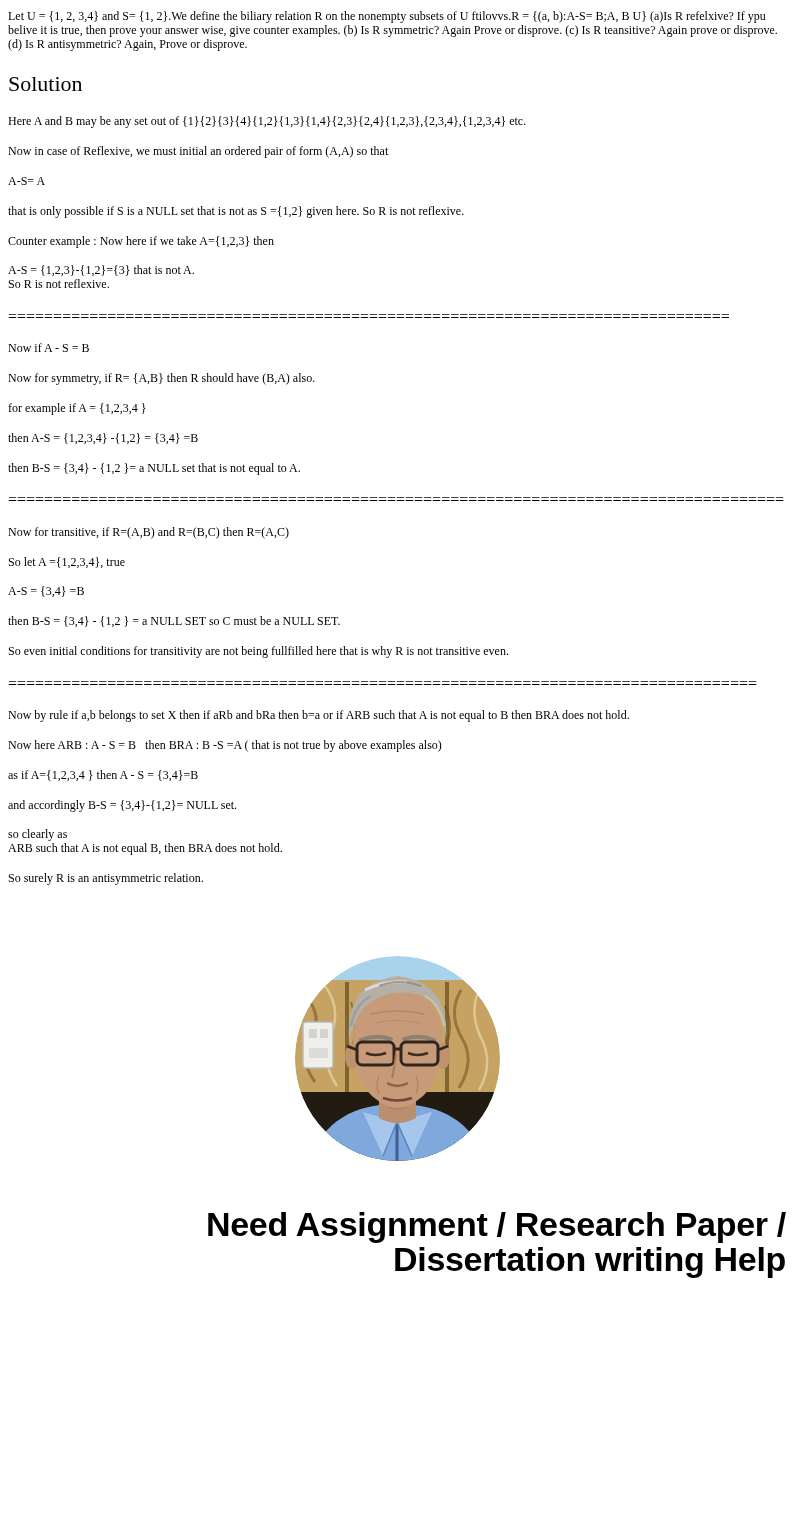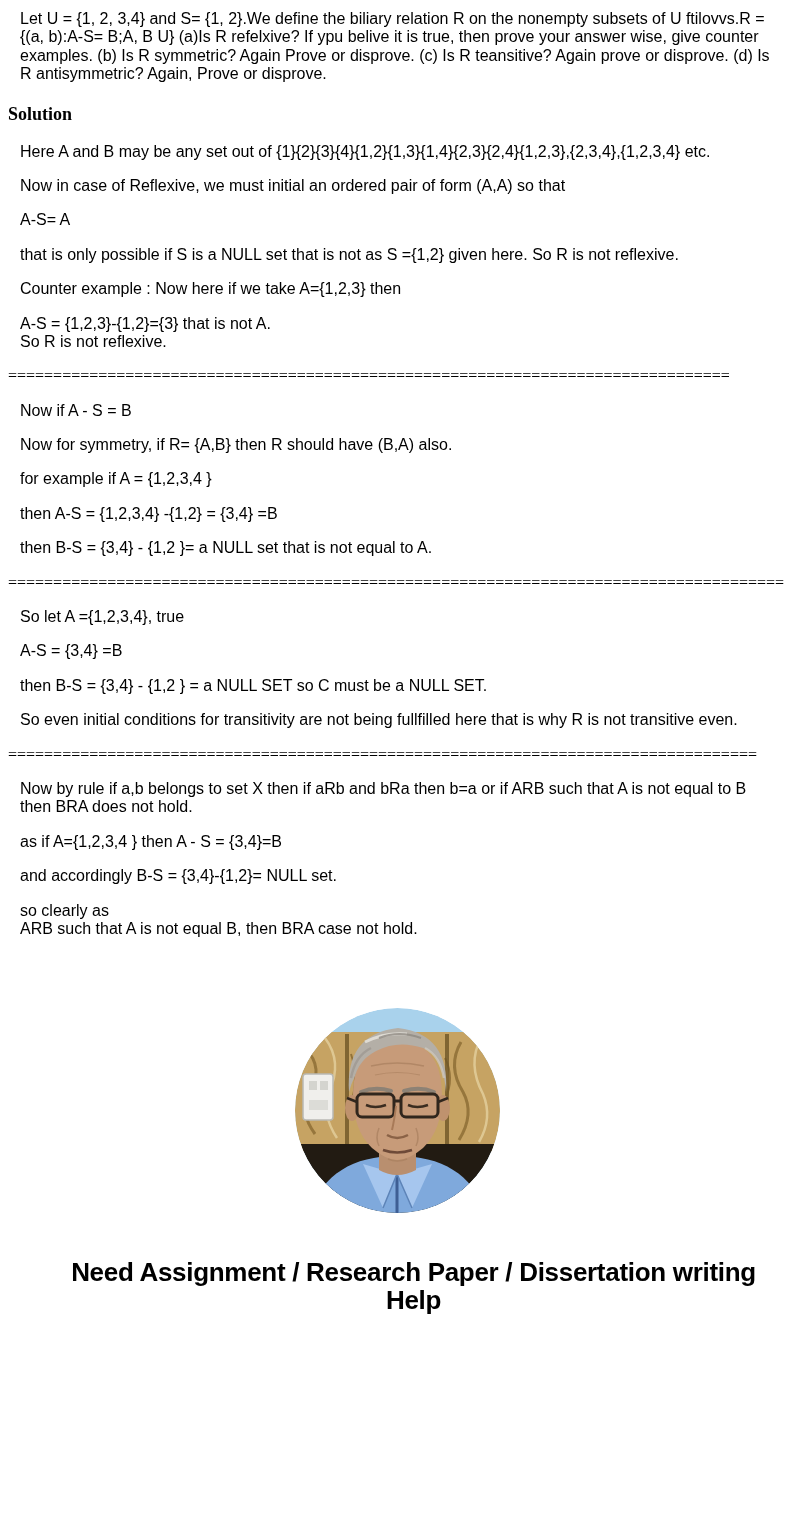--- a/index.html
+++ b/index.html
@@ -3,31 +3,31 @@
 <meta charset="utf-8">
 <style>
   html, body { background: #ffffff; }
   body {
     width: 778px;
     margin: 8px;
     color: #000000;
     font-family: "Liberation Serif", serif;
   }
   .question, .para {
-    font-family: Liberation Sans, sans-serif;
-    font-size: 16px;
+    font-family: Liberation Serif, serif;
+    font-size: 12px;
     line-height: 1.15;
-    margin: 16px 12px;
+    margin: 16px 0;
     white-space: pre-wrap;
   }
   .question { margin-top: 2px; }
   h3.solution-heading {
     font-family: "Liberation Serif", serif;
-    font-size: 18px;
-    font-weight: bold;
+    font-size: 22px;
+    font-weight: normal;
     margin: 20px 0 18px 0;
   }
   .sep {
     font-family: "Liberation Serif", serif;
     font-size: 16px;
     line-height: 1.15;
     margin: 16px 0;
     white-space: nowrap;
     overflow: hidden;
   }
@@ -38,24 +38,24 @@
   }
   .avatar {
     width: 205px;
     height: 205px;
     border-radius: 50%;
     overflow: hidden;
     flex: 0 0 auto;
   }
   .footer {
     margin-top: 46px;
-    text-align: center;
+    text-align: right;
     font-family: "Liberation Sans", sans-serif;
     font-weight: 700;
-    font-size: 26px;
+    font-size: 34px;
     line-height: 1.05;
     letter-spacing: -0.3px;
     margin-left: 33px;
   }
 </style>
 </head>
 <body>
 
 <main>
 
@@ -71,30 +71,33 @@
       <p class="para">Counter example : Now here if we take A={1,2,3} then</p>
       <p class="para">A-S = {1,2,3}-{1,2}={3} that is not A.
 So R is not reflexive.</p>
       <div class="sep">================================================================================</div>
       <p class="para">Now if A - S = B</p>
       <p class="para">Now for symmetry, if R= {A,B} then R should have (B,A) also.</p>
       <p class="para">for example if A = {1,2,3,4 }</p>
       <p class="para">then A-S = {1,2,3,4} -{1,2} = {3,4} =B</p>
       <p class="para">then B-S = {3,4} - {1,2 }= a NULL set that is not equal to A.</p>
       <div class="sep">======================================================================================</div>
+      <p class="para">Now for transitive, if R=(A,B) and R=(B,C) then R=(A,C)</p>
       <p class="para">So let A ={1,2,3,4}, true</p>
       <p class="para">A-S = {3,4} =B</p>
       <p class="para">then B-S = {3,4} - {1,2 } = a NULL SET so C must be a NULL SET.</p>
       <p class="para">So even initial conditions for transitivity are not being fullfilled here that is why R is not transitive even.</p>
       <div class="sep">===================================================================================</div>
       <p class="para">Now by rule if a,b belongs to set X then if aRb and bRa then b=a or if ARB such that A is not equal to B then BRA does not hold.</p>
+      <p class="para">Now here ARB : A - S = B   then BRA : B -S =A ( that is not true by above examples also)</p>
       <p class="para">as if A={1,2,3,4 } then A - S = {3,4}=B</p>
       <p class="para">and accordingly B-S = {3,4}-{1,2}= NULL set.</p>
       <p class="para">so clearly as
-ARB such that A is not equal B, then BRA case not hold.</p>
+ARB such that A is not equal B, then BRA does not hold.</p>
+      <p class="para">So surely R is an antisymmetric relation.</p>
     </div>
 
   <div class="photo-wrap">
     <div class="avatar">
       <svg width="205" height="205" viewBox="0 0 205 205" xmlns="http://www.w3.org/2000/svg">
         <defs>
           <clipPath id="circ">
               <circle cx="102.5" cy="102.5" r="102.5"></circle>
             </clipPath>
         </defs>

